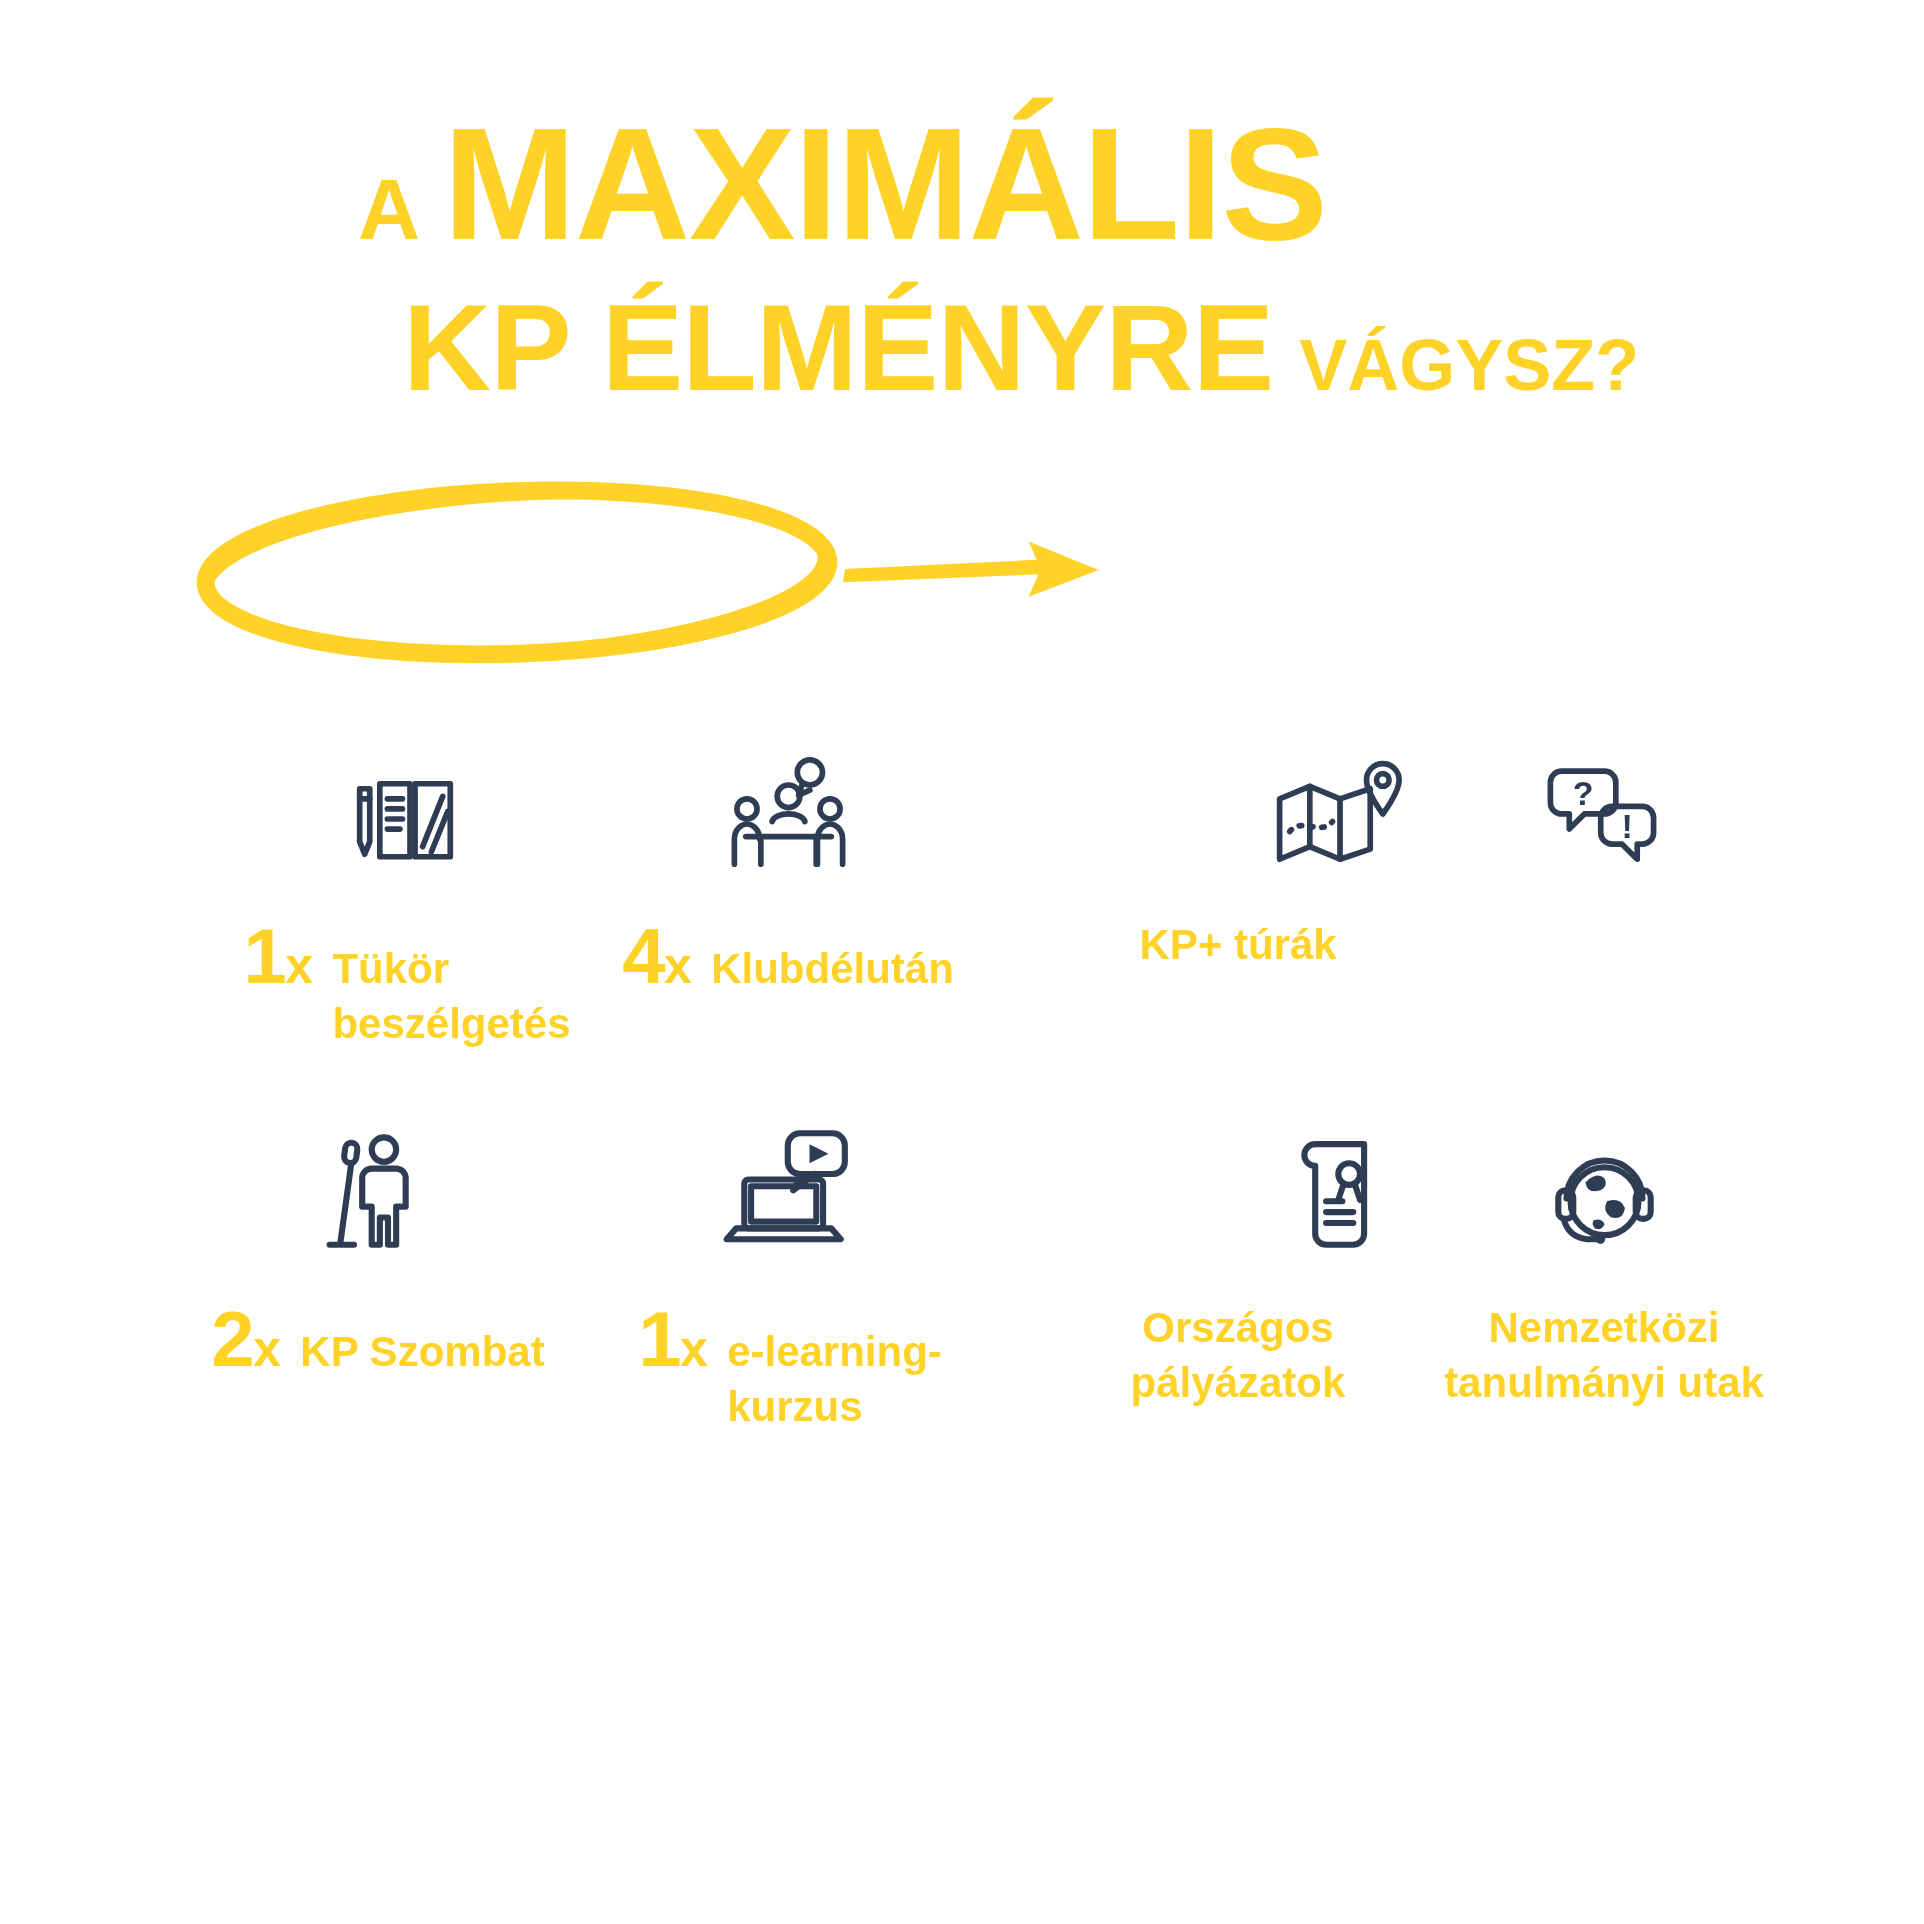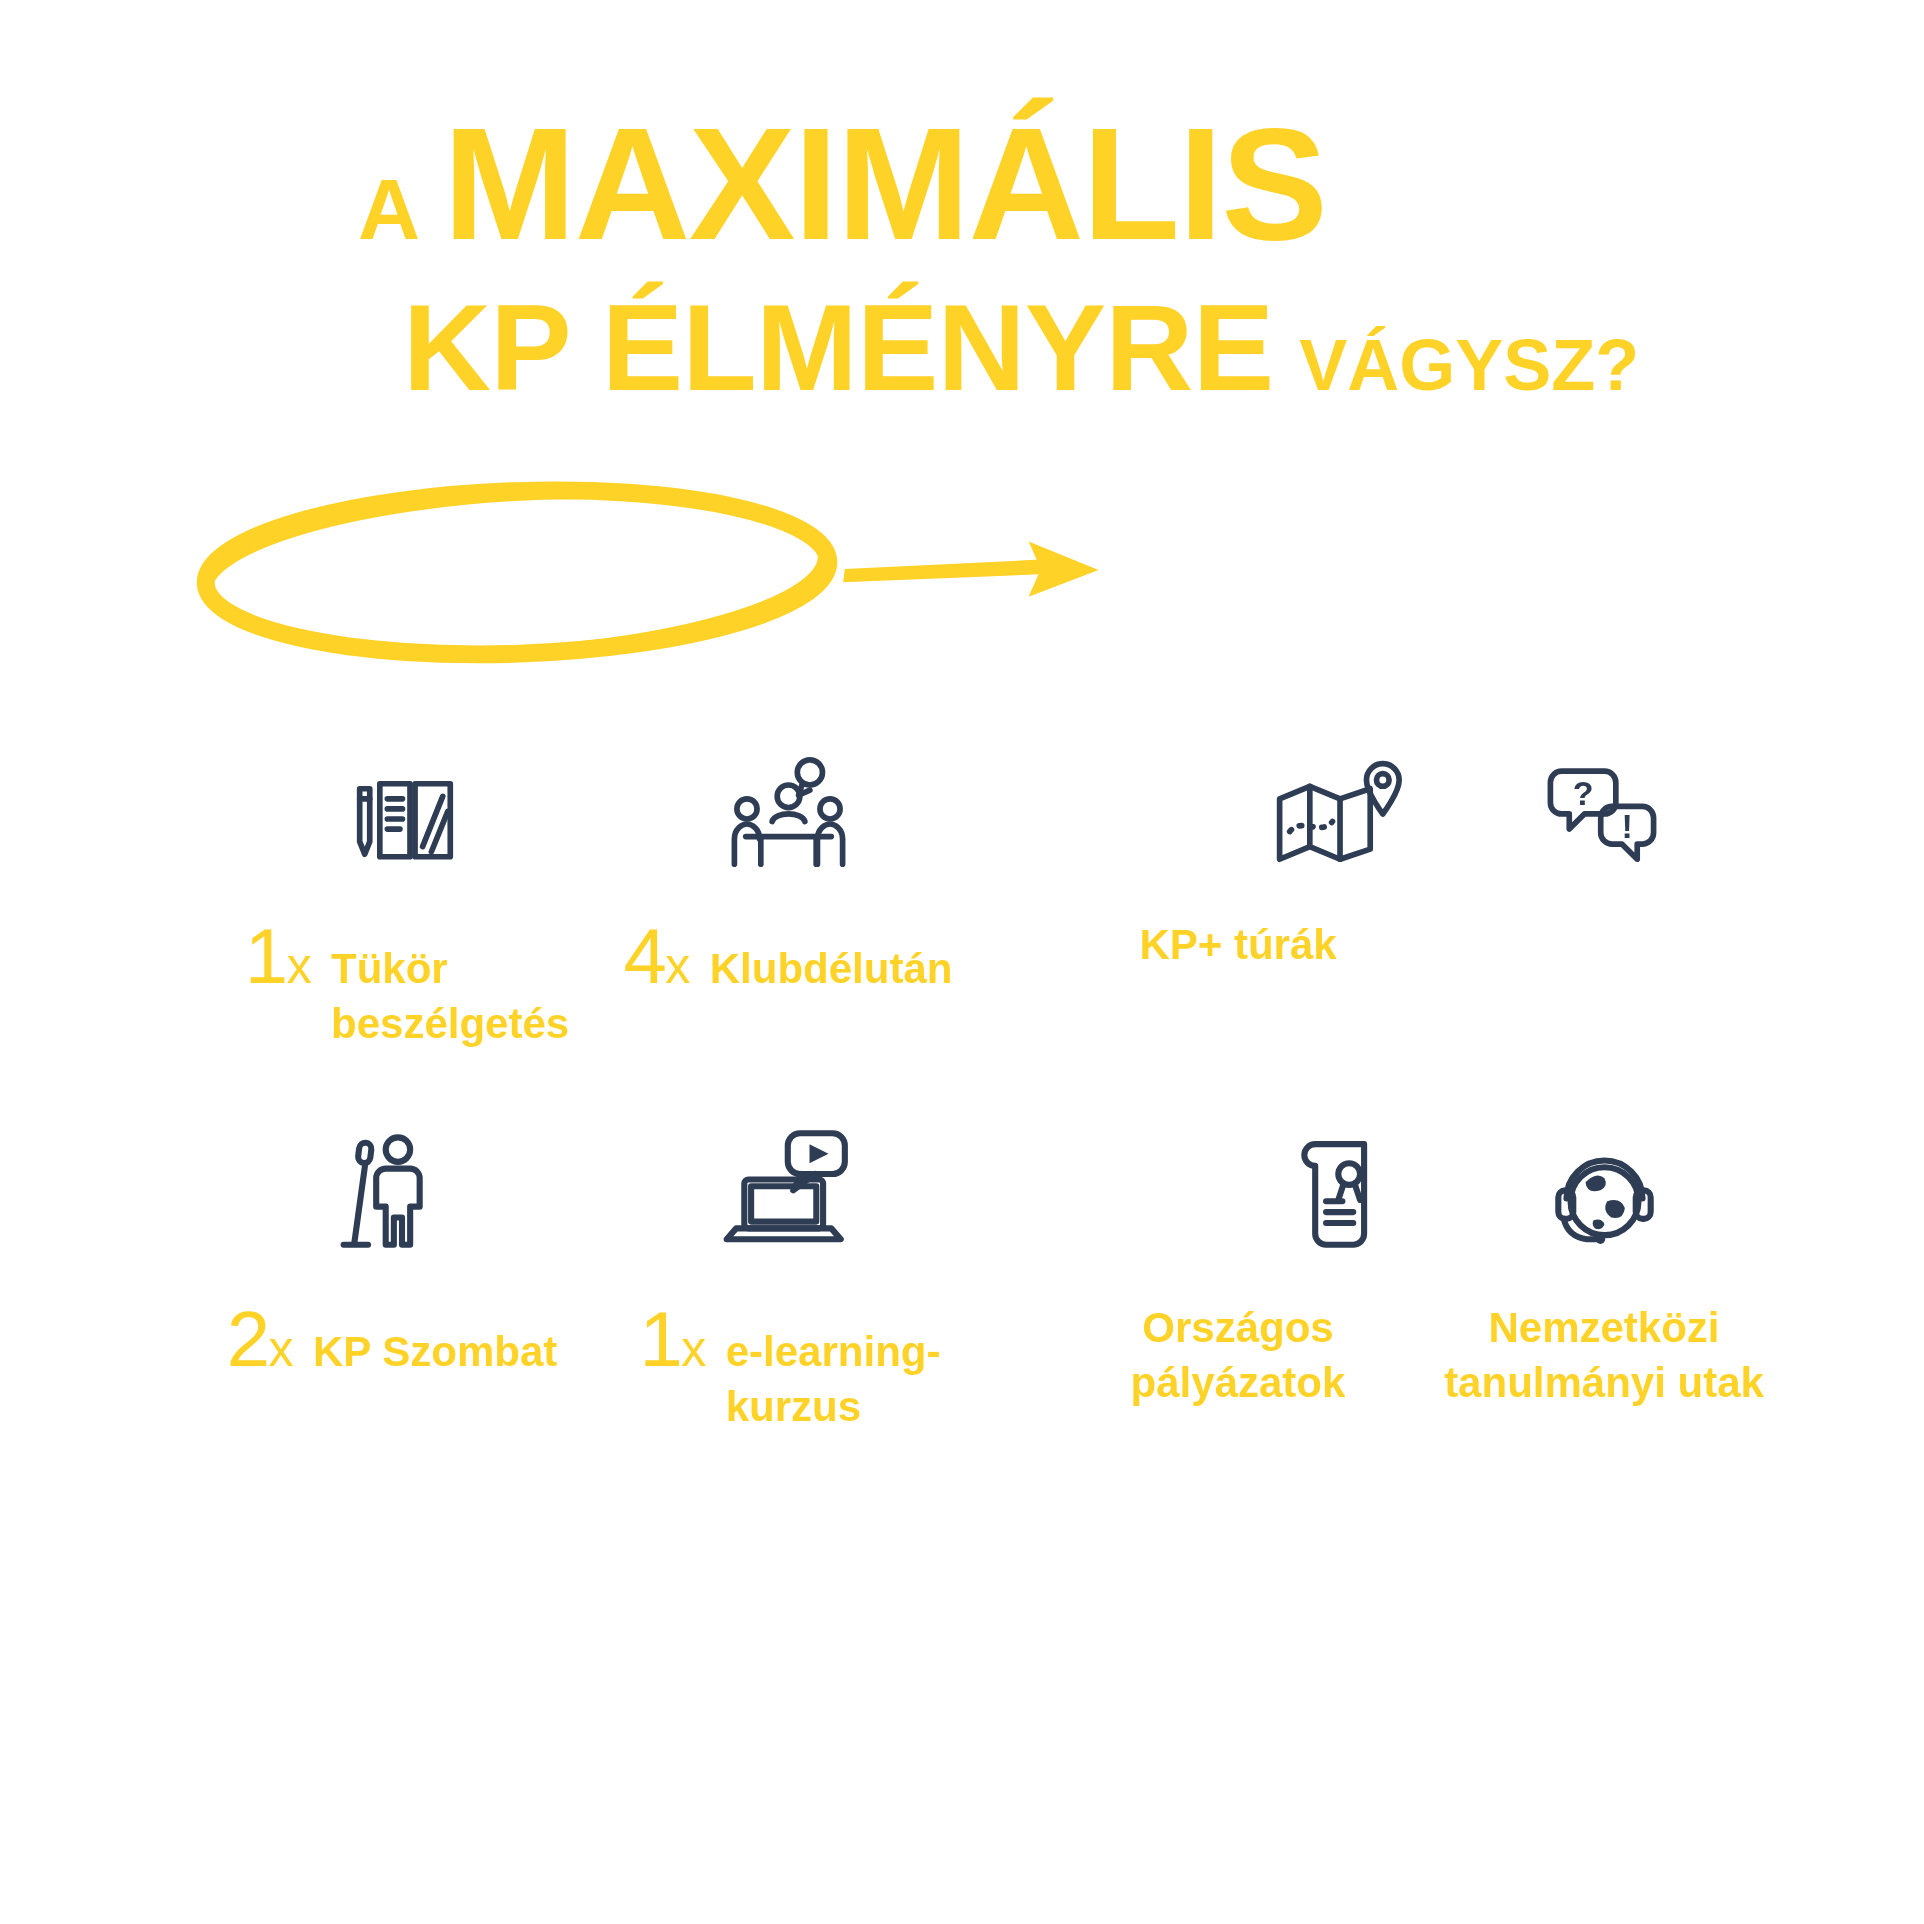--- a/index.html
+++ b/index.html
@@ -46,21 +46,21 @@
   .grid-item{
     position:absolute;
     display:flex;
     flex-direction:column;
     align-items:center;
   }
   .pos-0{left:232px;top:710px;width:350px;}
   .pos-1{left:613px;top:710px;width:350px;}
   .pos-2{left:1063px;top:710px;width:350px;align-items:flex-end;}
   .pos-3{left:1425px;top:710px;width:358px;}
-  .pos-4{left:213px;top:1076px;width:358px;}
+  .pos-4{left:199px;top:1076px;width:358px;}
   .pos-5{left:615px;top:1076px;width:350px;}
   .pos-6{left:1063px;top:1076px;width:350px;align-items:flex-end;}
   .pos-7{left:1425px;top:1076px;width:358px;}
 
   .icon-wrap{
     height:187px;
     display:flex;
     align-items:flex-end;
     justify-content:center;
   }
@@ -68,21 +68,21 @@
 
   .label-row{
     margin-top:19.5px;
     display:flex;
     align-items:baseline;
     justify-content:center;
     width:100%;
   }
   .count{
     color:var(--yellow);
-    font-weight:400;
+    font-weight:700;
     line-height:1;
     margin-right:21px;
     letter-spacing:-1.6px;
     white-space:nowrap;
   }
   .count-num{font-size:78px;}
   .count-x{font-size:50px;}
   .label{
     color:var(--yellow);
     font-weight:700;

